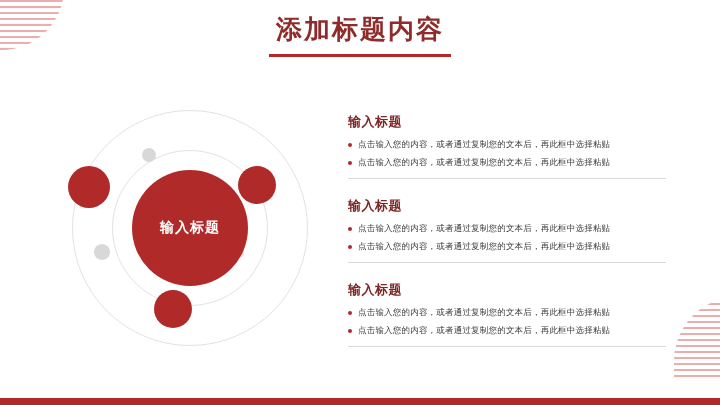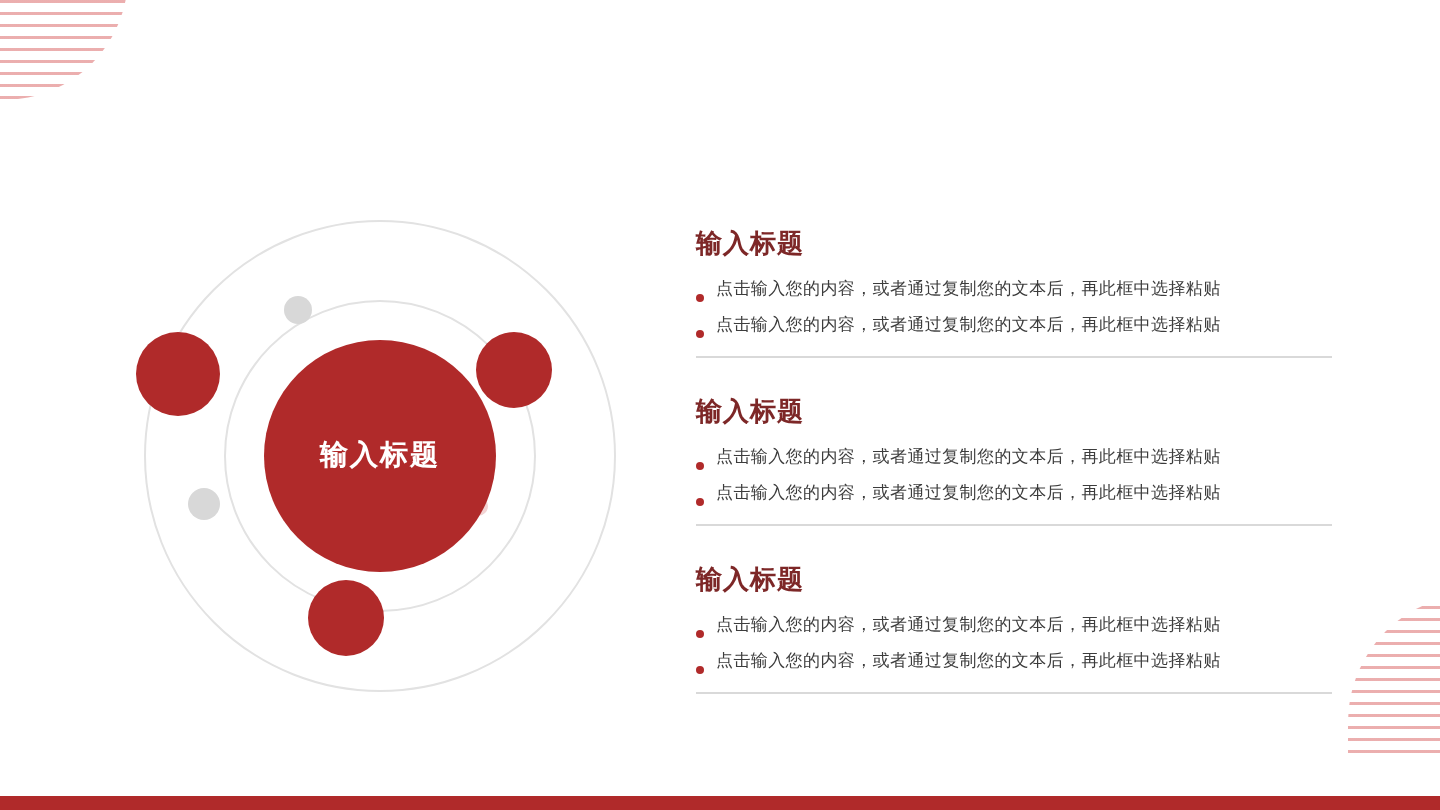--- a/index.html
+++ b/index.html
@@ -111,21 +111,21 @@
   .block:last-child { margin-bottom: 0; }
   .block-title {
     font-size: 13px;
     font-weight: bold;
     color: #7d2727;
     letter-spacing: 0.5px;
     margin-bottom: 7px;
   }
   .bullet-row {
     display: flex;
-    align-items: flex-end;
+    align-items: flex-start;
     margin-bottom: 5px;
   }
   .bullet-dot {
     width: 4px; height: 4px;
     border-radius: 50%;
     background: #b02a2a;
     margin-top: 5px;
     margin-right: 6px;
     flex: 0 0 auto;
   }
@@ -143,20 +143,24 @@
 </style>
 </head>
 <body>
 
 <div id="slide">
 
   <div class="stripes-tl"></div>
   <div class="stripes-br"></div>
   <div class="bottom-bar"></div>
 
+  <div class="title-wrap">
+    <div class="slide-title">添加标题内容</div>
+    <div class="title-underline"></div>
+  </div>
 
   <div class="graphic">
     <div class="ring ring-outer"></div>
     <div class="ring ring-inner"></div>
 
     <div class="bubble bubble-left"></div>
     <div class="bubble bubble-right"></div>
     <div class="bubble bubble-bottom"></div>
     <div class="bubble dot-gray-top"></div>
     <div class="bubble dot-gray-left"></div>

